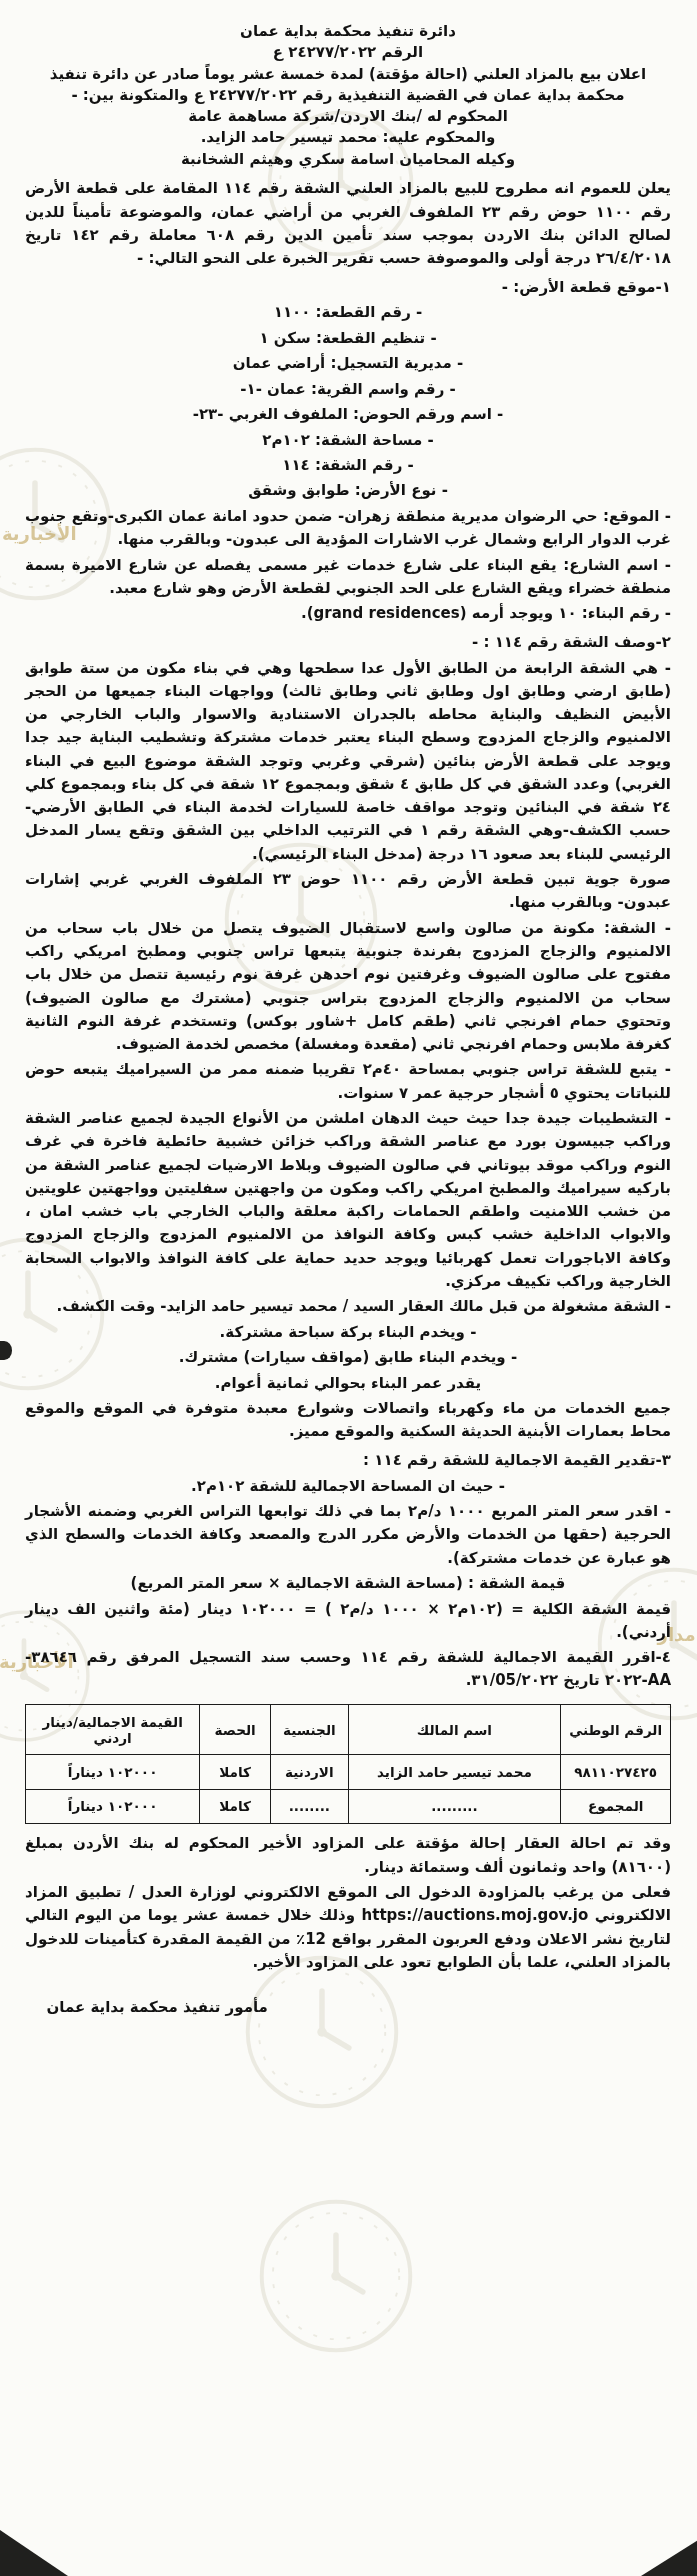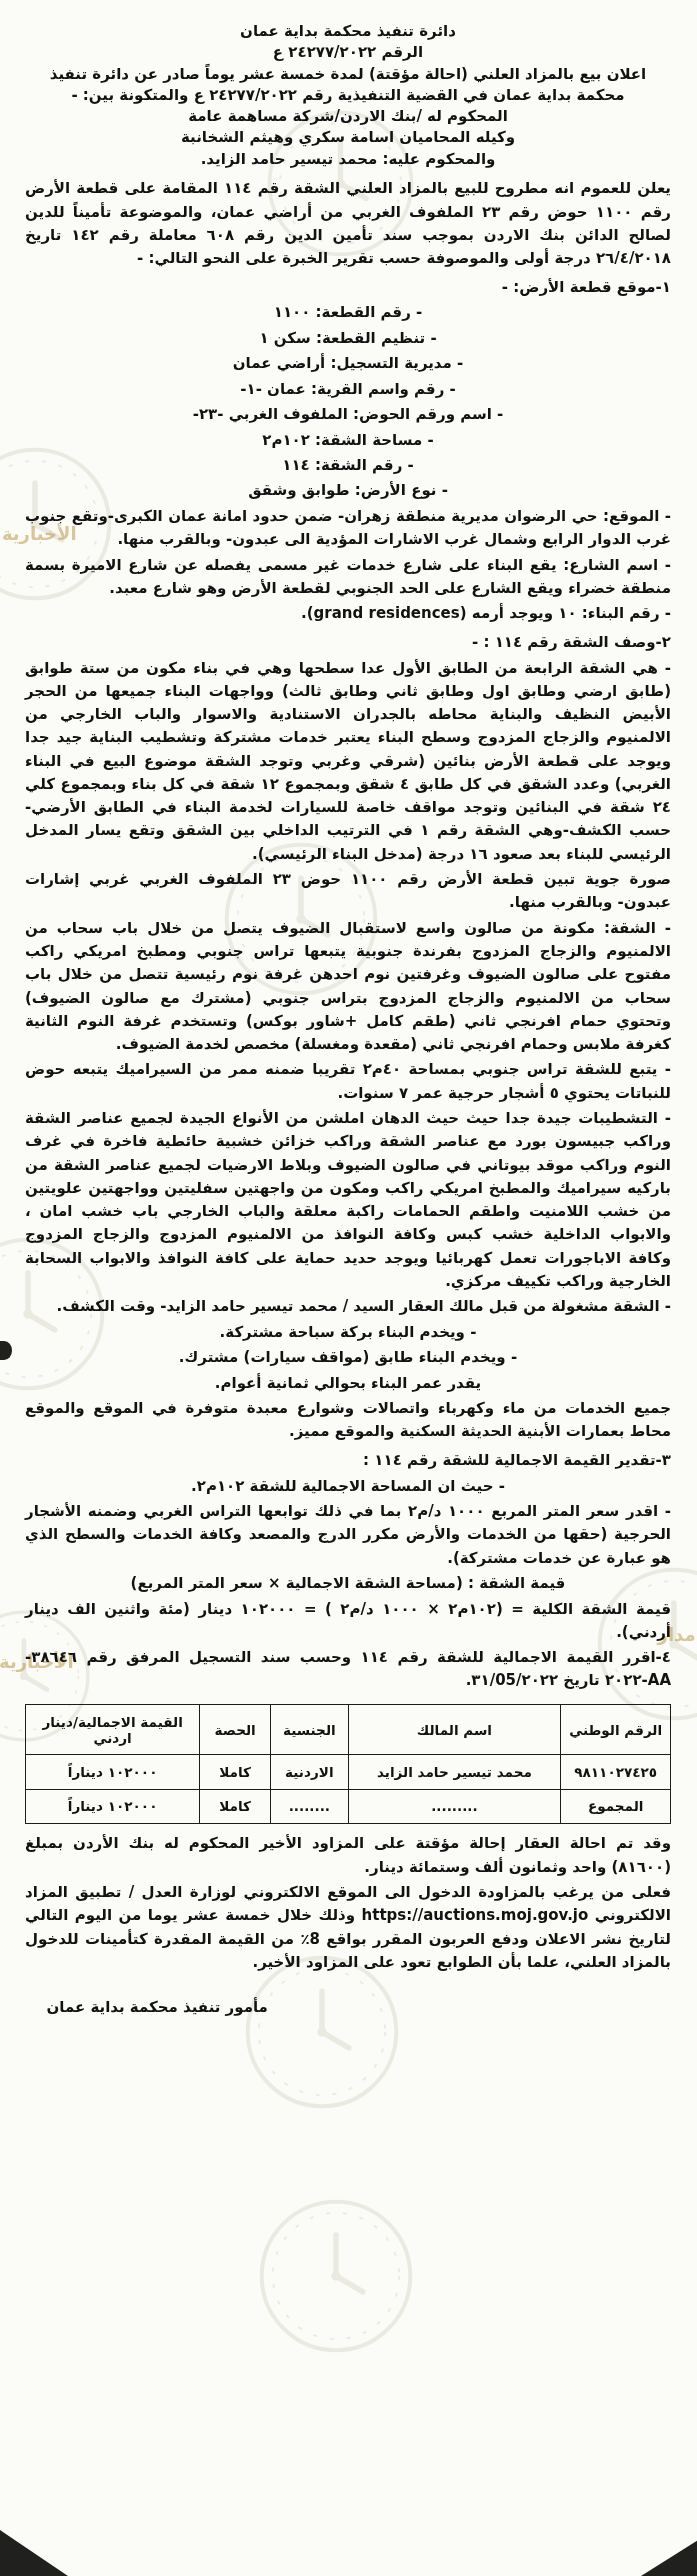--- a/index.html
+++ b/index.html
@@ -90,22 +90,22 @@
   <span class="wm-label" style="right:1.4px; top:1624px;">مدار</span>
   <span class="wm-label" style="left:0; top:1651px;">الأخبارية</span>
 
   <div class="content">
 
     <div class="title-block">
       <div class="title-line">دائرة تنفيذ محكمة بداية عمان</div>
       <div class="title-line">الرقم ٢٤٢٧٧/٢٠٢٢ ع</div>
       <div class="title-line">اعلان بيع بالمزاد العلني (احالة مؤقتة) لمدة خمسة عشر يوماً صادر عن دائرة تنفيذ محكمة بداية عمان في القضية التنفيذية رقم ٢٤٢٧٧/٢٠٢٢ ع والمتكونة بين: -</div>
       <div class="title-line">المحكوم له /بنك الاردن/شركة مساهمة عامة</div>
+      <div class="title-line">والمحكوم عليه: محمد تيسير حامد الزايد.</div>
       <div class="title-line">وكيله المحاميان اسامة سكري وهيثم الشخانبة</div>
-      <div class="title-line">والمحكوم عليه: محمد تيسير حامد الزايد.</div>
     </div>
 
     <p class="p">يعلن للعموم انه مطروح للبيع بالمزاد العلني الشقة رقم ١١٤ المقامة على قطعة الأرض رقم ١١٠٠ حوض رقم ٢٣ الملفوف الغربي من أراضي عمان، والموضوعة تأميناً للدين لصالح الدائن بنك الاردن بموجب سند تأمين الدين رقم ٦٠٨ معاملة رقم ١٤٢ تاريخ ٢٦/٤/٢٠١٨ درجة أولى والموصوفة حسب تقرير الخبرة على النحو التالي: -</p>
 
     <p class="heading">١-موقع قطعة الأرض: -</p>
     <p class="item short">- رقم القطعة: ١١٠٠</p>
     <p class="item short">- تنظيم القطعة: سكن ١</p>
     <p class="item short">- مديرية التسجيل: أراضي عمان</p>
     <p class="item short">- رقم واسم القرية: عمان -١-</p>
     <p class="item short">- اسم ورقم الحوض: الملفوف الغربي -٢٣-</p>
@@ -158,21 +158,21 @@
           <td class="c-id">المجموع</td>
           <td class="c-name">.........</td>
           <td class="c-nat">........</td>
           <td class="c-share">كاملا</td>
           <td class="c-val">١٠٢٠٠٠ ديناراً</td>
         </tr>
       </tbody>
     </table>
 
     <p class="p">وقد تم احالة العقار إحالة مؤقتة على المزاود الأخير المحكوم له بنك الأردن بمبلغ (٨١٦٠٠) واحد وثمانون ألف وستمائة دينار.</p>
-    <p class="p">فعلى من يرغب بالمزاودة الدخول الى الموقع الالكتروني لوزارة العدل / تطبيق المزاد الالكتروني https://auctions.moj.gov.jo وذلك خلال خمسة عشر يوما من اليوم التالي لتاريخ نشر الاعلان ودفع العربون المقرر بواقع 8٪ من القيمة المقدرة كتأمينات للدخول بالمزاد العلني، علما بأن الطوابع تعود على المزاود الأخير.</p>
+    <p class="p">فعلى من يرغب بالمزاودة الدخول الى الموقع الالكتروني لوزارة العدل / تطبيق المزاد الالكتروني https://auctions.moj.gov.jo وذلك خلال خمسة عشر يوما من اليوم التالي لتاريخ نشر الاعلان ودفع العربون المقرر بواقع 12٪ من القيمة المقدرة كتأمينات للدخول بالمزاد العلني، علما بأن الطوابع تعود على المزاود الأخير.</p>
 
     <div class="signature">مأمور تنفيذ محكمة بداية عمان</div>
 
   </div>
 
   <div class="edge-spot"></div>
   <div class="corner-bl"></div>
   <div class="corner-br"></div>
 
 </div>

